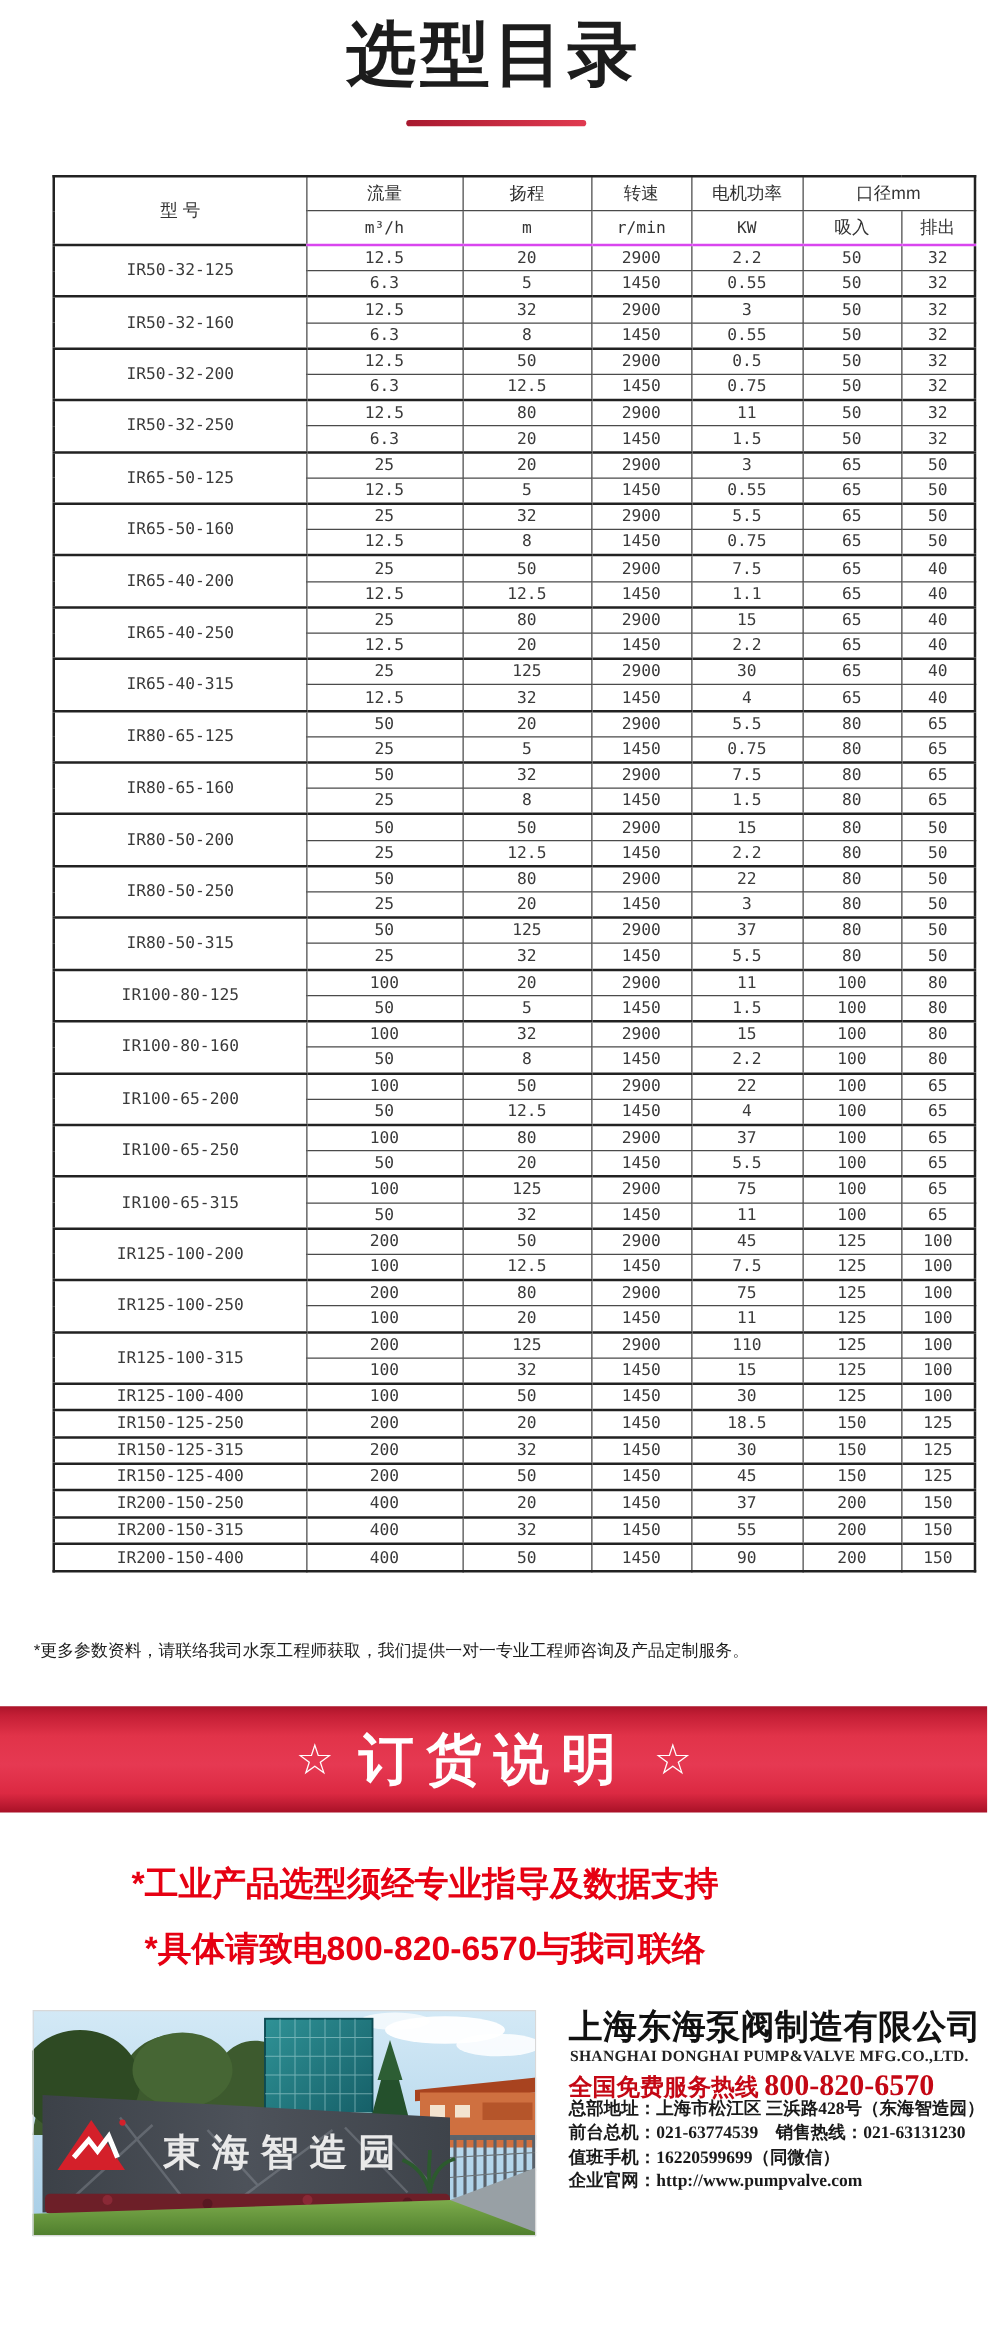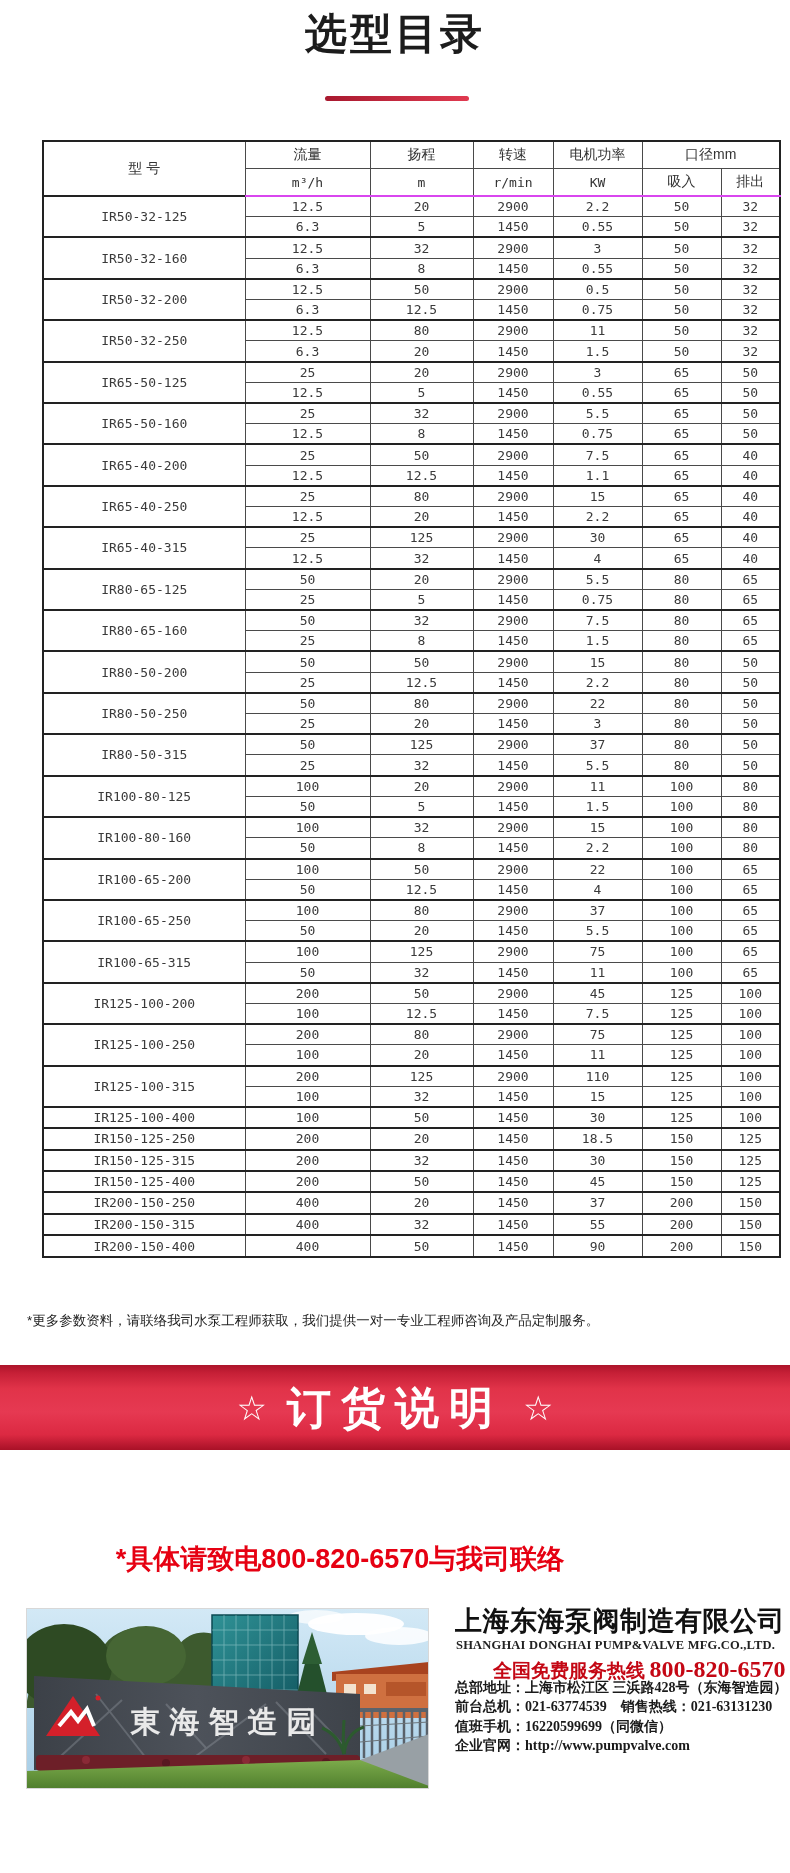--- a/index.html
+++ b/index.html
@@ -1,21 +1,21 @@
 <!DOCTYPE html>
 <html><head>
 <meta charset="utf-8">
 <style>
   html,body{margin:0;padding:0;background:#fff;}
   .page{position:relative;width:790px;height:1873px;margin:0 auto;background:#fff;overflow:hidden;
         font-family:"Liberation Sans",sans-serif;}
 
   
   .page-title{position:absolute;top:6px;left:0;width:790px;text-align:center;
-    font-size:42px;font-weight:900;color:#1c1c1c;letter-spacing:3px;margin:0;}
+    font-size:56px;font-weight:900;color:#1c1c1c;letter-spacing:3px;margin:0;}
   .title-underline{position:absolute;top:96px;left:325px;width:144px;height:5px;border-radius:3px;
     background:linear-gradient(90deg,#a8192f,#e03a50);}
 
   
   .spec-table{position:absolute;top:140px;left:42px;width:737px;height:1118px;
     border-collapse:collapse;table-layout:fixed;
     font-family:"DejaVu Sans Mono",monospace;font-size:13px;color:#3a3a3a;}
   .spec-table th,.spec-table td{border:1px solid #4a4a4a;text-align:center;vertical-align:middle;padding:0;}
   .spec-table{border:2px solid #222;}
   .spec-table thead th{font-family:"Liberation Sans",sans-serif;font-weight:400;font-size:14px;color:#333;height:26px;}
@@ -39,21 +39,21 @@
   .notice.l1{top:1489px;}
   .notice.l2{top:1541px;}
 
   
   .factory-photo{position:absolute;top:1608px;left:26px;width:403px;height:181px;display:block;}
   .company-cn{position:absolute;top:1603px;left:455px;width:335px;font-size:27px;font-weight:900;color:#111;
     letter-spacing:0.5px;white-space:nowrap;}
   .company-en{position:absolute;top:1638px;left:456px;width:334px;font-family:"Liberation Serif",serif;
     font-weight:700;font-size:12.5px;color:#222;letter-spacing:0.2px;white-space:nowrap;}
   .hotline{position:absolute;top:1656px;left:455px;width:335px;color:#c40714;white-space:nowrap;}
-  .hotline .hl-label{font-size:19px;font-weight:900;margin-left:38px;}
+  .hotline .hl-label{font-size:19px;font-weight:900;}
   .hotline .hl-number{font-size:24px;font-weight:900;font-family:"Liberation Serif",serif;}
   .contact-list{position:absolute;top:1678px;left:455px;width:335px;margin:0;padding:0;list-style:none;
     font-family:"Liberation Serif",serif;font-weight:700;font-size:14px;color:#1a1a1a;}
   .contact-list li{height:19.3px;line-height:19.3px;white-space:nowrap;}
 </style>
 </head>
 <body>
 
 <div class="page">
 
@@ -530,20 +530,21 @@
   </table>
 
   <div class="footnote">*更多参数资料，请联络我司水泵工程师获取，我们提供一对一专业工程师咨询及产品定制服务。</div>
 
   <div class="order-banner">
     <span class="star">☆</span>
     <span class="banner-title">订货说明</span>
     <span class="star">☆</span>
   </div>
 
+  <div class="notice l1">*工业产品选型须经专业指导及数据支持</div>
   <div class="notice l2">*具体请致电800-820-6570与我司联络</div>
 
   <svg class="factory-photo" viewBox="0 0 403 181" xmlns="http://www.w3.org/2000/svg">
     <defs>
       <linearGradient id="sky" x1="0" y1="0" x2="0" y2="1">
         <stop offset="0" stop-color="#d3e9f6"></stop>
           <stop offset="1" stop-color="#a6cde6"></stop>
       </linearGradient>
       <linearGradient id="glass" x1="0" y1="0" x2="1" y2="1">
         <stop offset="0" stop-color="#2f9296"></stop>

